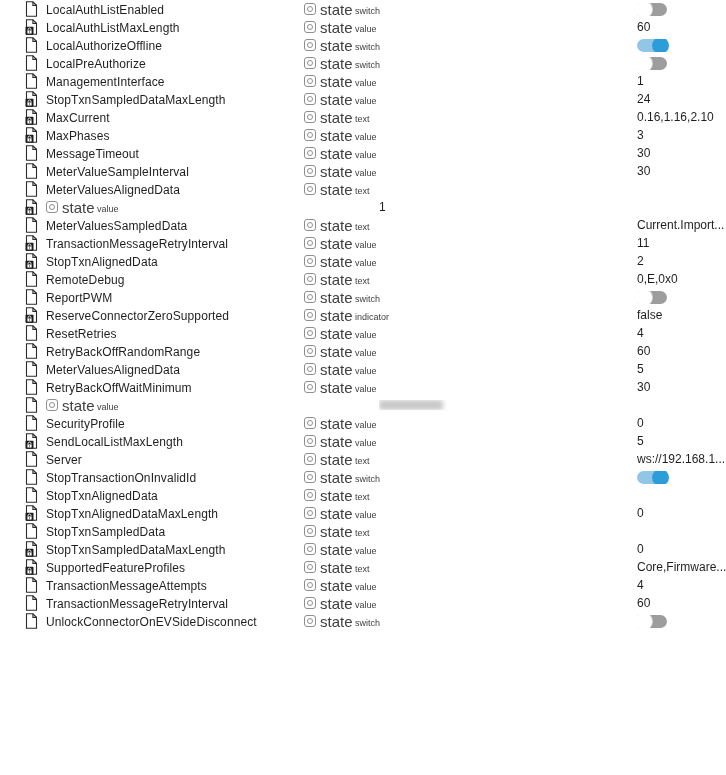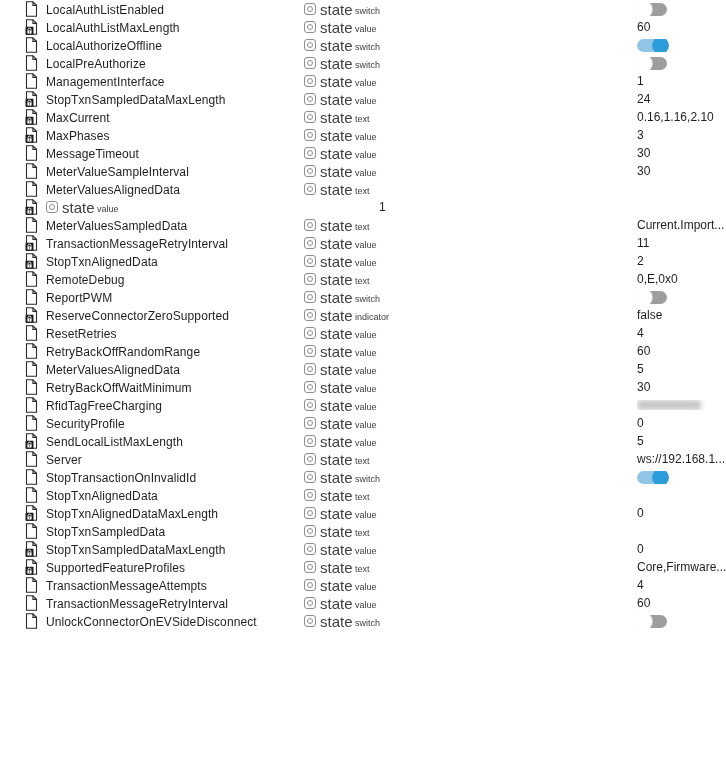--- a/index.html
+++ b/index.html
@@ -635,23 +635,20 @@
     <div class="row">
     <div class="col-icon">
       <span class="doc-icon">
         <svg class="doc-plain" width="13" height="16" viewBox="0 0 13 16">
           <path d="M1.5 0.75 H7.9 L11.5 4.35 V15.25 H1.5 Z" fill="#ffffff" stroke="#2b2b2b" stroke-width="1.1"></path>
           <path d="M7.9 0.75 V4.35 H11.5" fill="none" stroke="#2b2b2b" stroke-width="1.1"></path>
         </svg>
 
       </span>
     </div>
-    <div class="col-name">
-      <span class="name">RfidTagFreeCharging</span>
-    </div>
     <div class="col-state">
       <span class="state-icon"></span>
       <span class="state-label">state</span>
     </div>
     <div class="col-type">
       <span class="type-label">value</span>
     </div>
     <div class="col-value">
         <span class="redacted"></span>
       </div>

